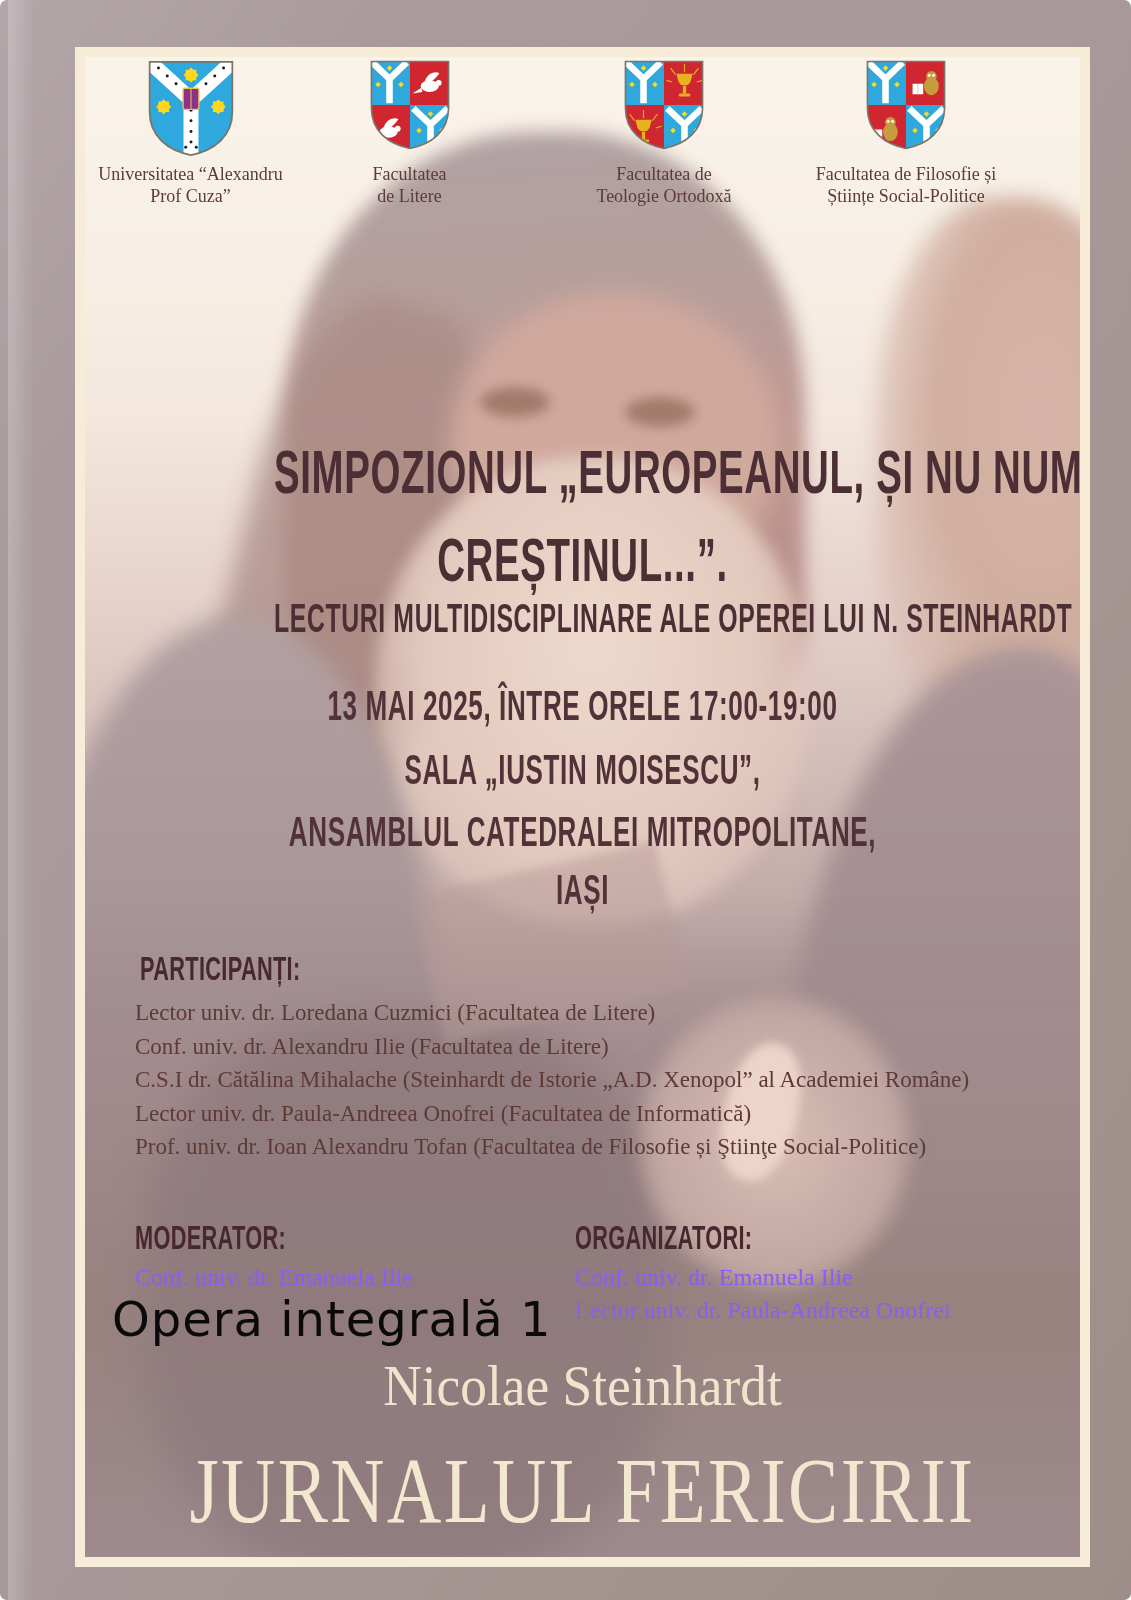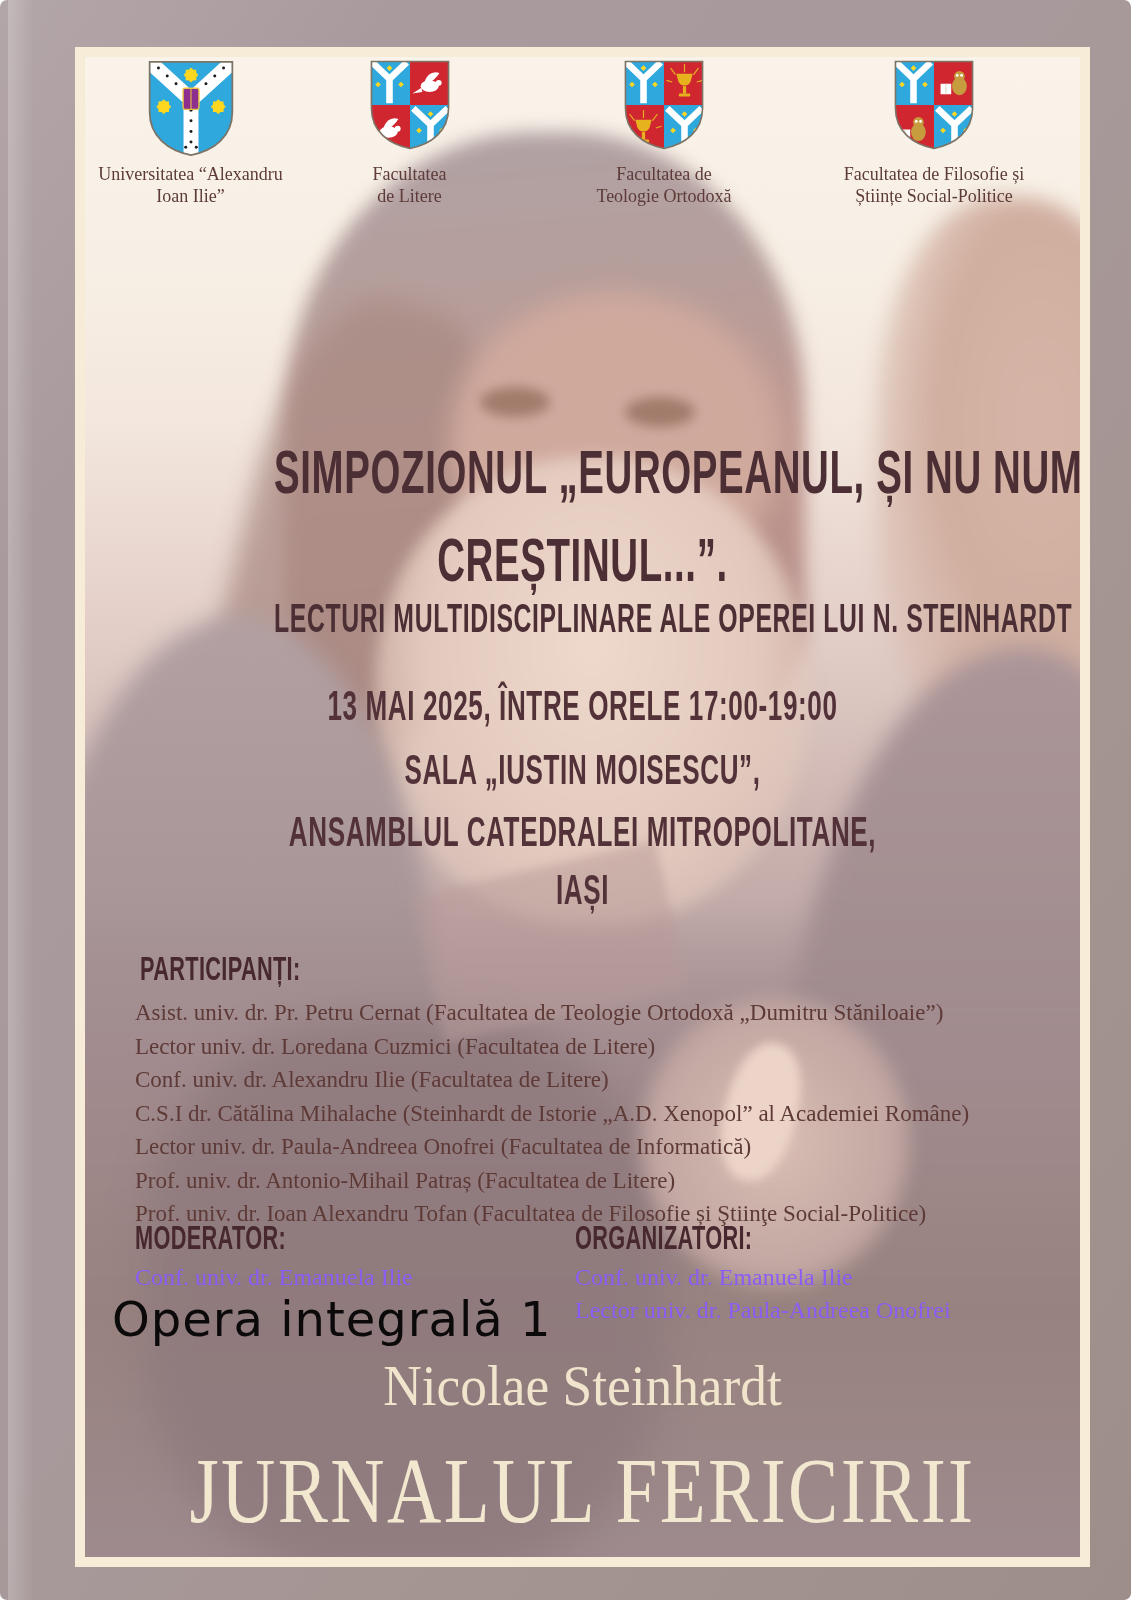--- a/index.html
+++ b/index.html
@@ -65,21 +65,21 @@
   .ph-thumb{left:640px;top:985px;width:72px;height:140px;border-radius:46%;
      transform:rotate(14deg);background:#ecd4c8;filter:blur(5px);}
 
   
   .inst{position:absolute;top:2px;text-align:center;}
   .inst .crest{display:block;margin:0 auto;height:96px;}
   .inst .cap{margin-top:8px;font:18px/22px "Liberation Serif",serif;color:#5c3b38;}
   .inst1{left:8px;width:195px;}
   .inst2{left:232px;width:185px;}
   .inst3{left:484px;width:190px;}
-  .inst4{left:735px;width:228px;}
+  .inst4{left:707px;width:228px;}
 
   
   .cond{position:absolute;left:0;right:0;text-align:center;white-space:nowrap;
         font-family:"Liberation Sans",sans-serif;font-weight:700;
         color:#4c2f35;transform:scaleX(.62);letter-spacing:1px;line-height:1;}
   .t1{top:384px;font-size:62px;}
   .t2{top:472px;font-size:62px;}
   .t3{top:541px;font-size:40px;}
   .d1{top:628px;font-size:42px;color:#523238;}
   .d2{top:692px;font-size:42px;color:#523238;}
@@ -177,21 +177,21 @@
     <rect x="-6" y="-6" width="12" height="12" transform="rotate(45)"></rect>
               </g>
     <rect x="41" y="33" width="18" height="24" rx="2" fill="#8d2f8f" stroke="#e9c440" stroke-width="1.6"></rect>
     <path d="M50,33 V57" stroke="#e9c440" stroke-width="1.2"></path>
             </g>
     <path d="M3,3 H97 V60 C97,88 76,104 50,109 C24,104 3,88 3,60 Z" fill="none" stroke="#7d7466" stroke-width="2"></path>
           </svg>
         </span>
       <div class="cap">
         <div>Universitatea “Alexandru</div>
-        <div>Ioan Ilie”</div>
+        <div>Prof Cuza”</div>
       </div>
     </div>
     <div class="inst inst2">
       <span class="crest">
           <svg viewBox="0 0 100 112" width="82" height="92" style="display:block;margin:0 auto">
     <defs>
               <clipPath id="clip2">
                 <path d="M3,3 H97 V60 C97,88 76,104 50,109 C24,104 3,88 3,60 Z"></path>
               </clipPath>
             </defs>
@@ -350,26 +350,24 @@
     <div class="cond t2">CREȘTINUL...”.</div>
     <div class="cond t3">LECTURI MULTIDISCIPLINARE ALE OPEREI LUI N. STEINHARDT</div>
 
     <div class="cond d1">13 MAI 2025, ÎNTRE ORELE 17:00-19:00</div>
     <div class="cond d2">SALA „IUSTIN MOISESCU”,</div>
     <div class="cond d3">ANSAMBLUL CATEDRALEI MITROPOLITANE,</div>
     <div class="cond d4">IAȘI</div>
 
     <div class="head h-part">PARTICIPANȚI:</div>
     <div class="plist">
-      <div>Asist. univ. dr. Pr. Petru Cernat (Facultatea de Teologie Ortodoxă „Dumitru Stăniloaie”)</div>
       <div>Lector univ. dr. Loredana Cuzmici (Facultatea de Litere)</div>
       <div>Conf. univ. dr. Alexandru Ilie (Facultatea de Litere)</div>
       <div>C.S.I dr. Cătălina Mihalache (Steinhardt de Istorie „A.D. Xenopol” al Academiei Române)</div>
       <div>Lector univ. dr. Paula-Andreea Onofrei (Facultatea de Informatică)</div>
-      <div>Prof. univ. dr. Antonio-Mihail Patraș (Facultatea de Litere)</div>
       <div>Prof. univ. dr. Ioan Alexandru Tofan (Facultatea de Filosofie și Ştiinţe Social-Politice)</div>
     </div>
 
     <div class="head h-mod">MODERATOR:</div>
     <div class="head h-org">ORGANIZATORI:</div>
     <div class="pname n-mod">Conf. univ. dr. Emanuela Ilie</div>
     <div class="pname n-org1">Conf. univ. dr. Emanuela Ilie</div>
     <div class="pname n-org2">Lector univ. dr. Paula-Andreea Onofrei</div>
 
     <div class="cover-series">Opera integrală 1</div>

